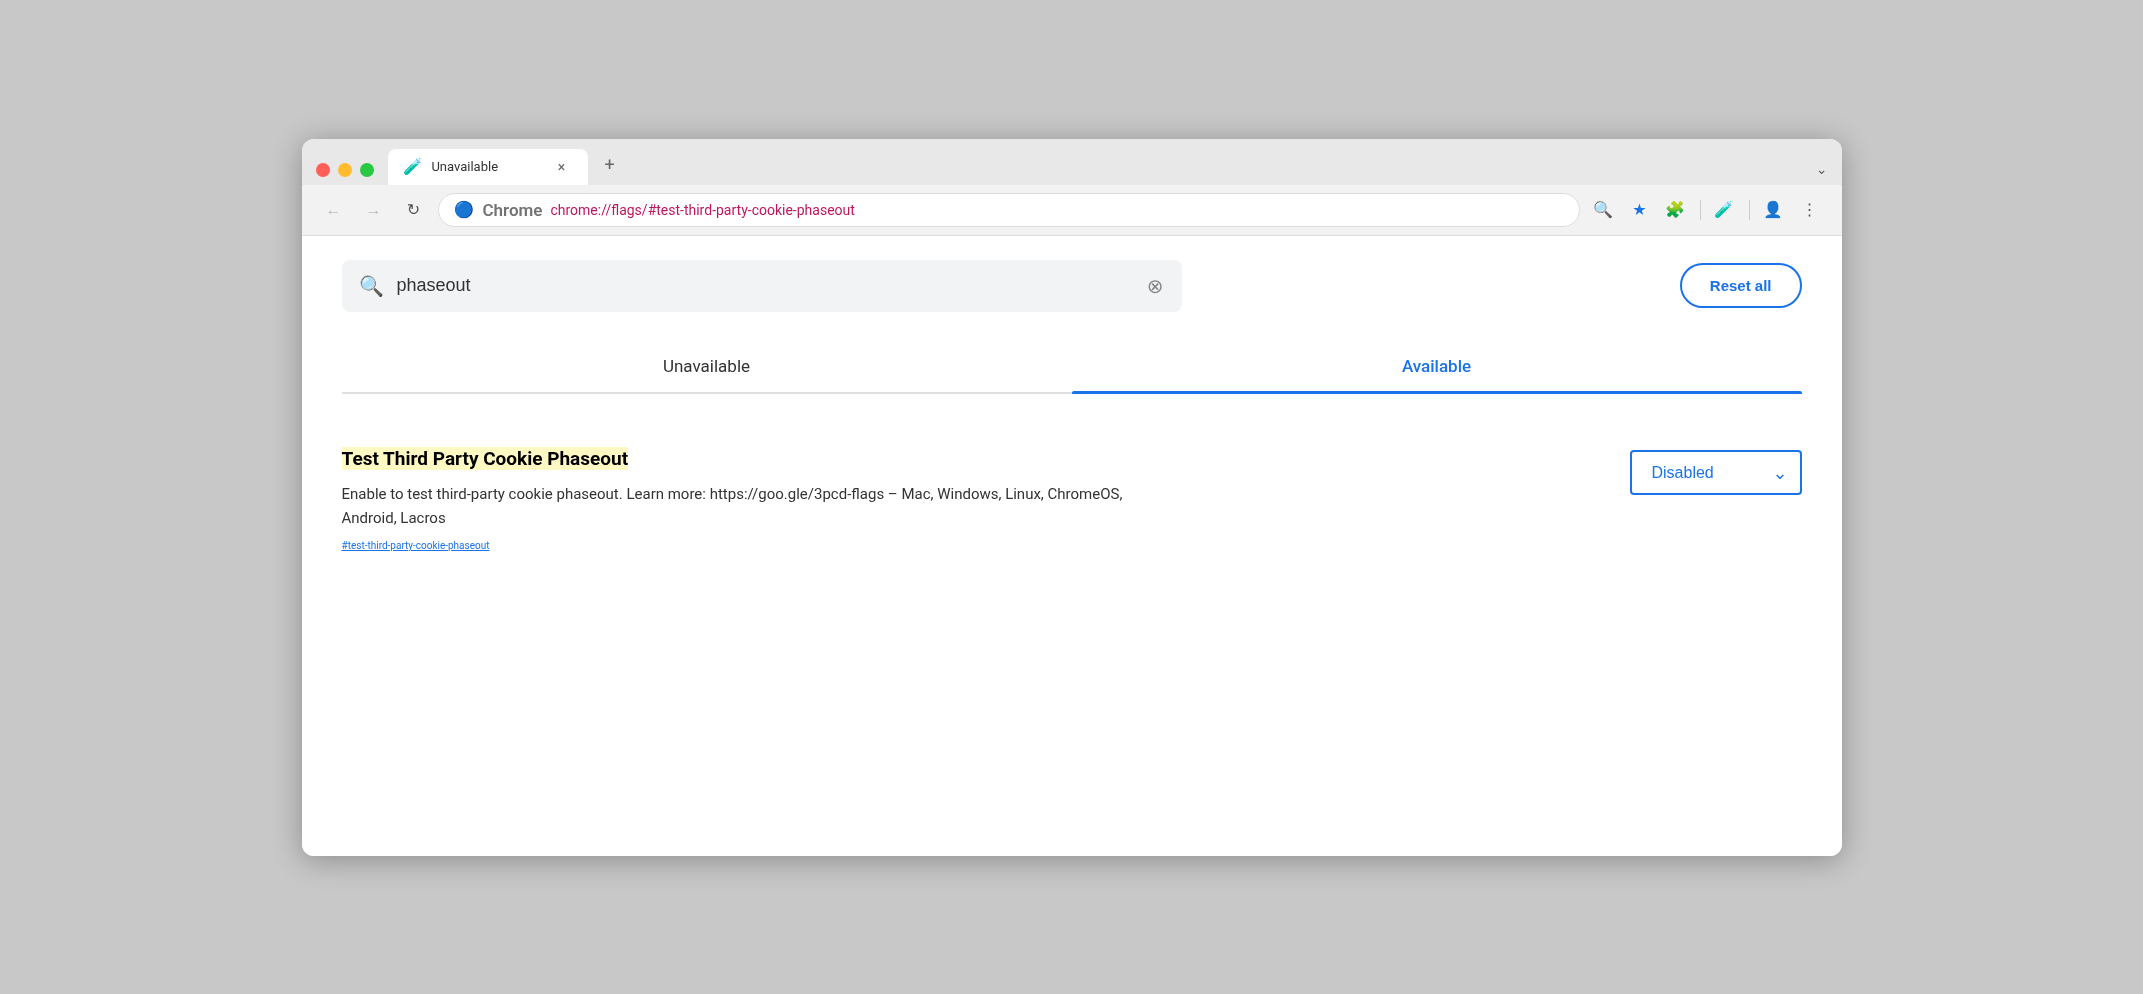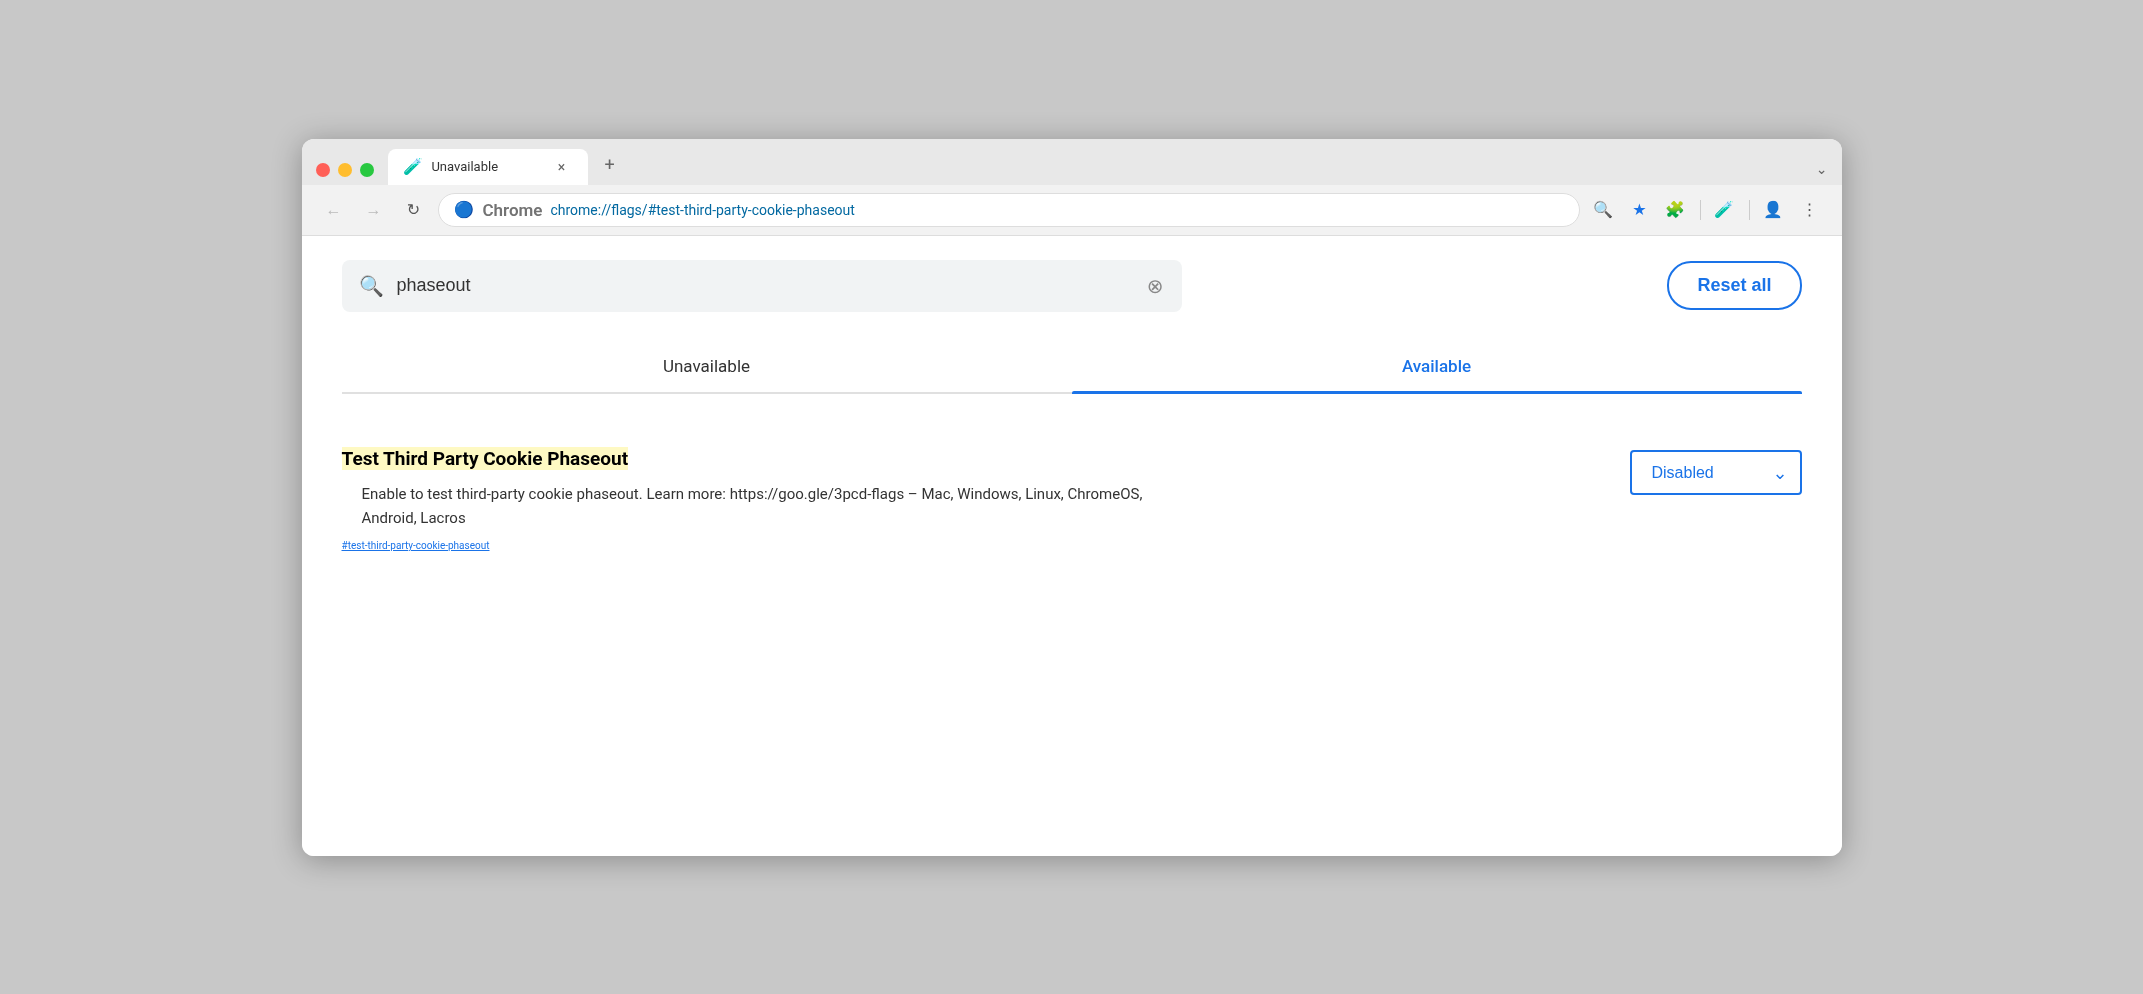--- a/index.html
+++ b/index.html
@@ -133,21 +133,21 @@
     .site-icon {
       font-size: 16px;
     }
     .site-name {
       font-size: 17px;
       font-weight: 600;
       color: #737373;
     }
     .address-text {
       font-size: 14px;
-      color: #0369a1;
+      color: #be185d;
     }
     .nav-icons {
       display: flex;
       align-items: center;
       gap: 4px;
     }
     .nav-icon-btn {
       width: 32px;
       height: 32px;
       border-radius: 50%;
@@ -206,21 +206,21 @@
       font-size: 20px;
       cursor: pointer;
     }
     .reset-all-btn {
       margin-left: auto;
       padding: 12px 28px;
       border: 2px solid #1a73e8;
       border-radius: 24px;
       background: transparent;
       color: #1a73e8;
-      font-size: 18px;
+      font-size: 15px;
       font-weight: 600;
       cursor: pointer;
     }
     
     .tabs-row {
       display: flex;
       border-bottom: 2px solid #e0e0e0;
       margin-bottom: 32px;
     }
     .tab-item {
@@ -265,21 +265,20 @@
       background: #fef9c3;
       display: inline;
       line-height: 1.4;
     }
     .flag-desc {
       margin-top: 10px;
       font-size: 15px;
       color: #333;
       line-height: 1.6;
       max-width: 820px;
-      margin-left: 20px;
     }
     .flag-link {
       display: block;
       margin-top: 10px;
       font-size: 10px;
       color: #1a73e8;
       text-decoration: underline;
       cursor: pointer;
     }
     .flag-control {

